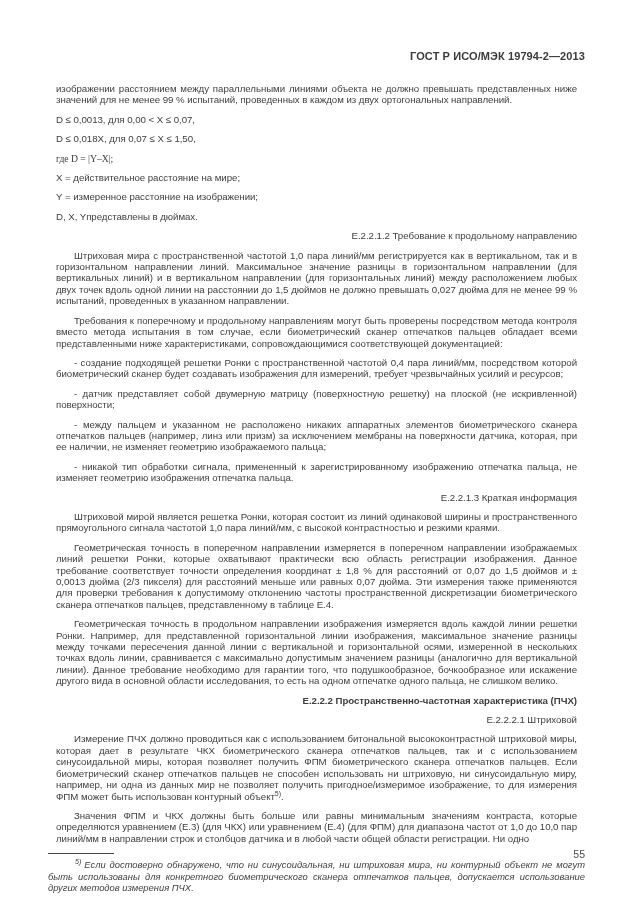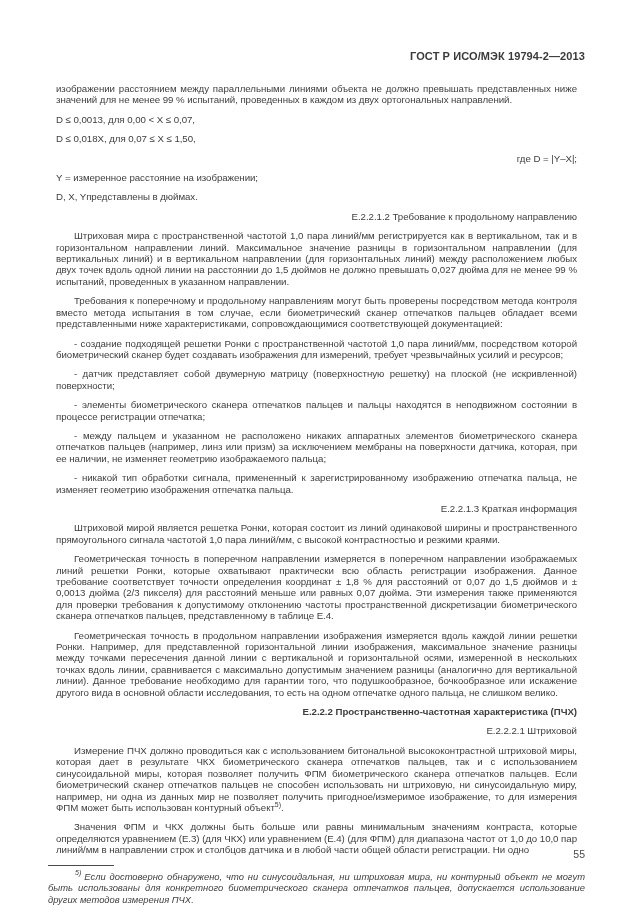--- a/index.html
+++ b/index.html
@@ -25,21 +25,21 @@
     font-size:9.7px;
     line-height:11.4px;
     text-align:justify;
     letter-spacing:-0.05px;
   }
   .body-text p{margin:8px;}
   .body-text p + p{margin-top:1.6px;}
   .para{text-indent:18px;}
   .para-cont{text-indent:0;}
   .formula{margin-left:22px;text-align:left;text-indent:0;}
-  .formula-where{margin-left:5px;text-align:right;text-indent:0;}
+  .formula-where{margin-left:5px;text-align:left;text-indent:0;font-family:Liberation Serif, serif;}
   .heading{text-indent:18px;text-align:right;}
   .heading-bold{font-weight:bold;}
   sup.fn-ref{
     font-size:7px;
     line-height:0;
     vertical-align:super;
   }
   .footnote-rule{
     border:none;
     border-top:1px solid #4a4a4a;
@@ -69,29 +69,29 @@
 
 <div class="page">
 
   <div class="doc-header">ГОСТ Р ИСО/МЭК 19794-2—2013</div>
 
   <div class="body-text">
     <p class="para-cont">изображении расстоянием между параллельными линиями объекта не должно превышать представленных ниже значений для не менее 99 % испытаний, проведенных в каждом из двух ортогональных направлений.</p>
     <p class="formula">D ≤ 0,0013, для 0,00 &lt; X ≤ 0,07,</p>
     <p class="formula">D ≤ 0,018X, для 0,07 ≤ X ≤ 1,50,</p>
     <p class="formula-where">где D = |Y–X|;</p>
+    <p class="formula">X = действительное расстояние на мире;</p>
     <p class="formula">Y = измеренное расстояние на изображении;</p>
     <p class="formula">D, X, Yпредставлены в дюймах.</p>
 
     <p class="heading">Е.2.2.1.2 Требование к продольному направлению</p>
     <p class="para">Штриховая мира с пространственной частотой 1,0 пара линий/мм регистрируется как в вертикальном, так и в горизонтальном направлении линий. Максимальное значение разницы в горизонтальном направлении (для вертикальных линий) и в вертикальном направлении (для горизонтальных линий) между расположением любых двух точек вдоль одной линии на расстоянии до 1,5 дюймов не должно превышать 0,027 дюйма для не менее 99 % испытаний, проведенных в указанном направлении.</p>
     <p class="para">Требования к поперечному и продольному направлениям могут быть проверены посредством метода контроля вместо метода испытания в том случае, если биометрический сканер отпечатков пальцев обладает всеми представленными ниже характеристиками, сопровождающимися соответствующей документацией:</p>
-    <p class="para">- создание подходящей решетки Ронки с пространственной частотой 1,0 пара линий/мм, посредством которой биометрический сканер будет создавать изображения для измерений, требует чрезвычайных усилий и ресурсов;</p>
+    <p class="para">- создание подходящей решетки Ронки с пространственной частотой 0,4 пара линий/мм, посредством которой биометрический сканер будет создавать изображения для измерений, требует чрезвычайных усилий и ресурсов;</p>
     <p class="para">- датчик представляет собой двумерную матрицу (поверхностную решетку) на плоской (не искривленной) поверхности;</p>
-    <p class="para">- элементы биометрического сканера отпечатков пальцев и пальцы находятся в неподвижном состоянии в процессе регистрации отпечатка;</p>
     <p class="para">- между пальцем и указанном не расположено никаких аппаратных элементов биометрического сканера отпечатков пальцев (например, линз или призм) за исключением мембраны на поверхности датчика, которая, при ее наличии, не изменяет геометрию изображаемого пальца;</p>
     <p class="para">- никакой тип обработки сигнала, примененный к зарегистрированному изображению отпечатка пальца, не изменяет геометрию изображения отпечатка пальца.</p>
 
     <p class="heading">Е.2.2.1.3 Краткая информация</p>
     <p class="para">Штриховой мирой является решетка Ронки, которая состоит из линий одинаковой ширины и пространственного прямоугольного сигнала частотой 1,0 пара линий/мм, с высокой контрастностью и резкими краями.</p>
     <p class="para">Геометрическая точность в поперечном направлении измеряется в поперечном направлении изображаемых линий решетки Ронки, которые охватывают практически всю область регистрации изображения. Данное требование соответствует точности определения координат ± 1,8 % для расстояний от 0,07 до 1,5 дюймов и ± 0,0013 дюйма (2/3 пикселя) для расстояний меньше или равных 0,07 дюйма. Эти измерения также применяются для проверки требования к допустимому отклонению частоты пространственной дискретизации биометрического сканера отпечатков пальцев, представленному в таблице Е.4.</p>
     <p class="para">Геометрическая точность в продольном направлении изображения измеряется вдоль каждой линии решетки Ронки. Например, для представленной горизонтальной линии изображения, максимальное значение разницы между точками пересечения данной линии с вертикальной и горизонтальной осями, измеренной в нескольких точках вдоль линии, сравнивается с максимально допустимым значением разницы (аналогично для вертикальной линии). Данное требование необходимо для гарантии того, что подушкообразное, бочкообразное или искажение другого вида в основной области исследования, то есть на одном отпечатке одного пальца, не слишком велико.</p>
 
     <p class="heading heading-bold">Е.2.2.2 Пространственно-частотная характеристика (ПЧХ)</p>
     <p class="heading">Е.2.2.2.1 Штриховой</p>

